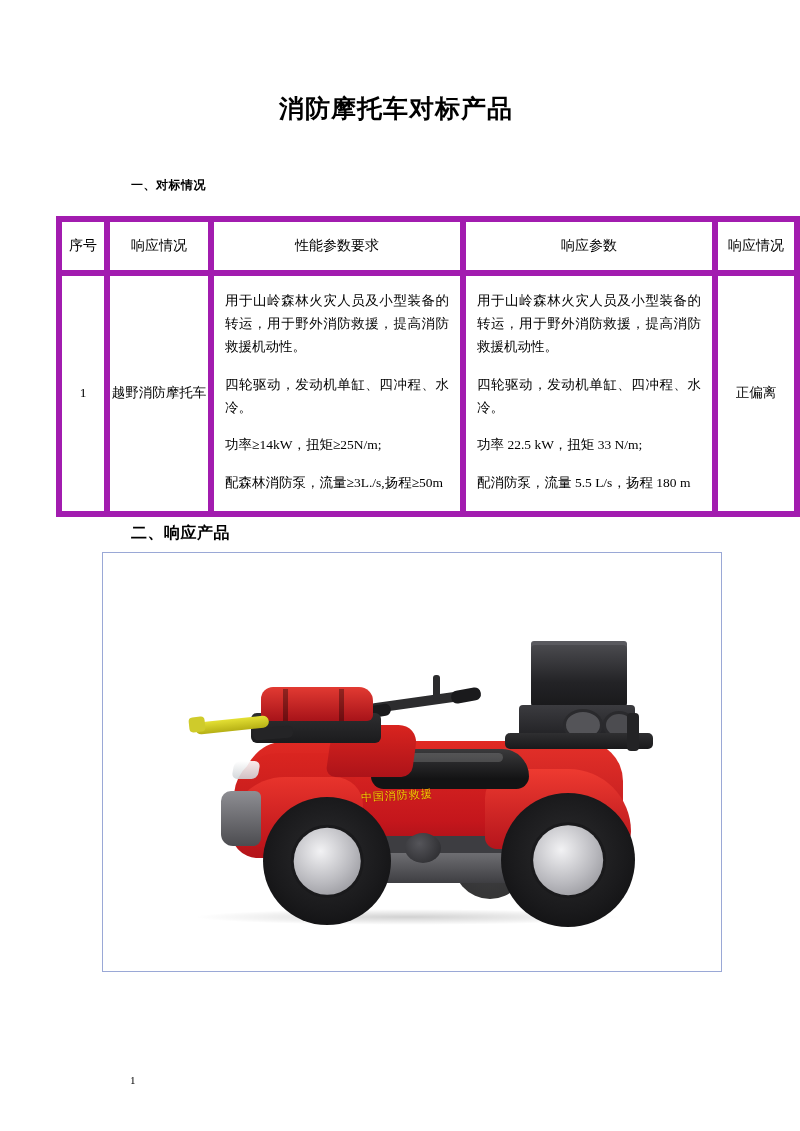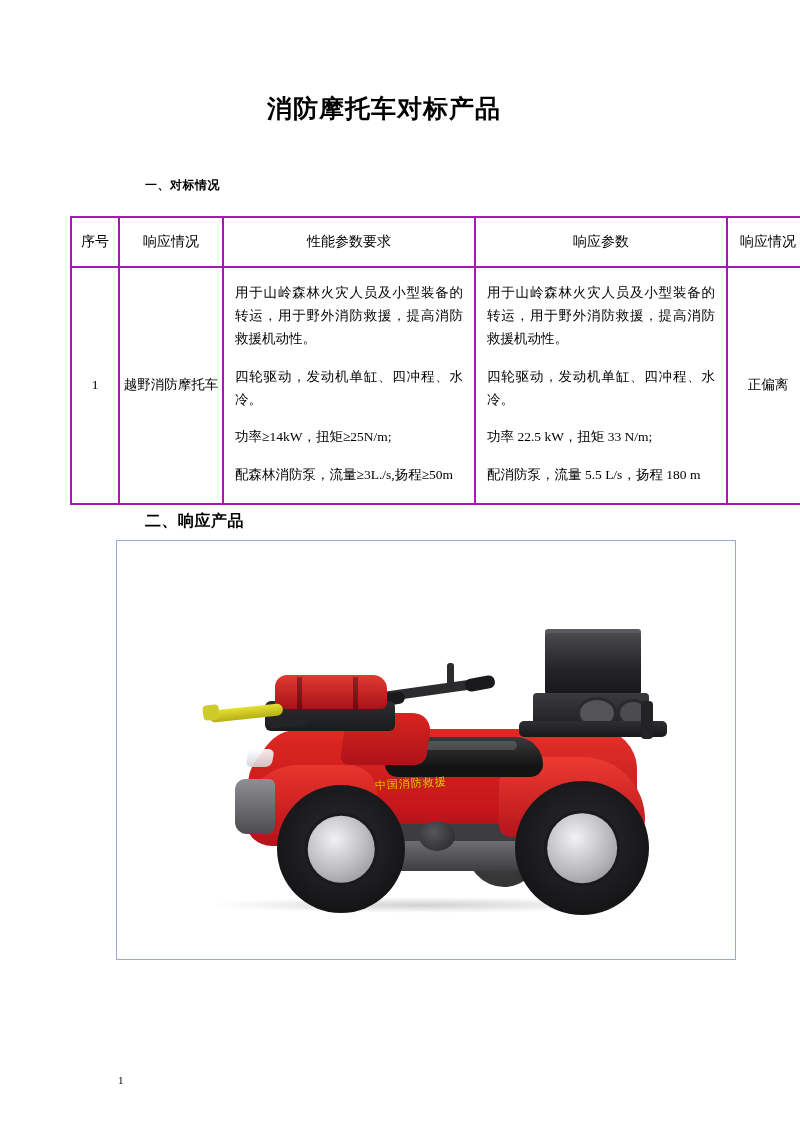--- a/index.html
+++ b/index.html
@@ -10,25 +10,25 @@
   body {
     width: 800px;
     height: 1131px;
     position: relative;
     font-family: "Liberation Serif", "DejaVu Serif", serif;
     color: #000000;
     overflow: hidden;
   }
   .page {
     position: absolute;
-    left: 0; top: 0;
+    left: 12px; top: 0;
     width: 768px;
     height: 1131px;
     box-sizing: border-box;
-    padding: 0 70px;
+    padding: 0 44px;
   }
   .doc-title {
     text-align: center;
     font-size: 25px;
     font-weight: bold;
     letter-spacing: 1px;
     margin-top: 92px;
     font-family: "DejaVu Sans", "Liberation Sans", sans-serif;
   }
   .section-heading {
@@ -47,21 +47,21 @@
     font-family: "DejaVu Sans", "Liberation Sans", sans-serif;
     letter-spacing: 0.5px;
   }
   table.spec {
     margin-top: 22px;
     border-collapse: collapse;
     width: 712px;
     table-layout: fixed;
   }
   table.spec th, table.spec td {
-    border: 2px solid #a21caf;
+    border: 6px solid #a21caf;
     vertical-align: middle;
     font-size: 13.5px;
     line-height: 1.7;
   }
   table.spec th {
     text-align: center;
     font-weight: normal;
     padding: 12px 4px;
     font-size: 14px;
   }

